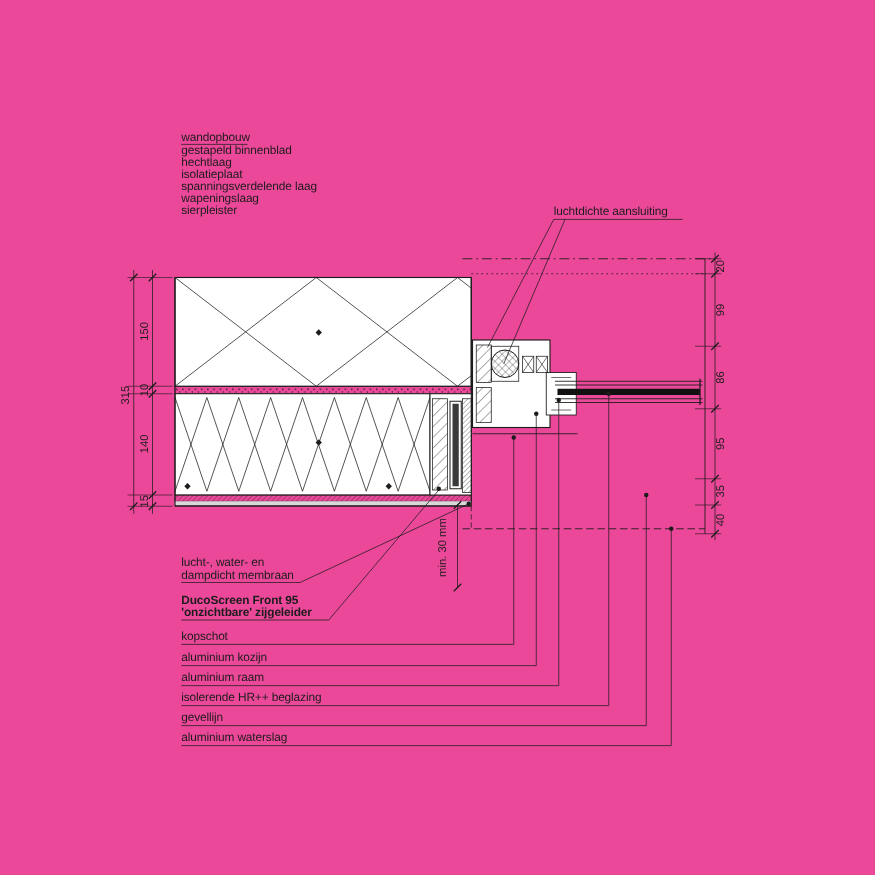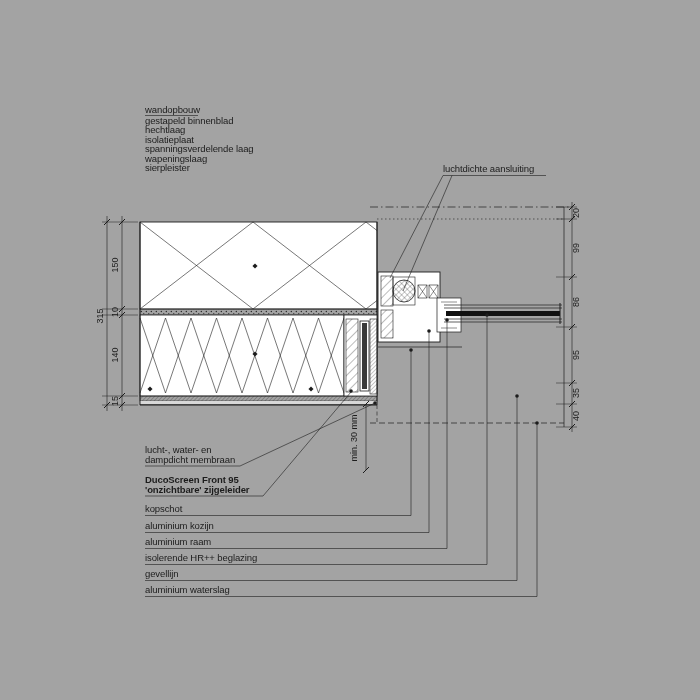--- a/index.html
+++ b/index.html
@@ -1,16 +1,16 @@
 <!DOCTYPE html>
 <html><head>
 <meta charset="utf-8">
 <style>
   html,body{margin:0;padding:0;background:#ffffff;}
-  .wrap{position:relative;width:700px;height:700px;background:#a3a3a3;overflow:hidden;}
+  .wrap{position:relative;width:700px;height:700px;background:#ec4899;overflow:hidden;}
   svg{display:block;}
   text{font-family:"Liberation Sans",sans-serif;fill:#1c1c1c;}
   .lbl{font-size:9.5px;letter-spacing:-0.1px;}
   .lbl-b{font-size:9.5px;font-weight:bold;letter-spacing:-0.1px;}
   .dim{font-size:9px;}
   .ink{stroke:#1c1c1c;}
 </style>
 </head>
 <body>
 

